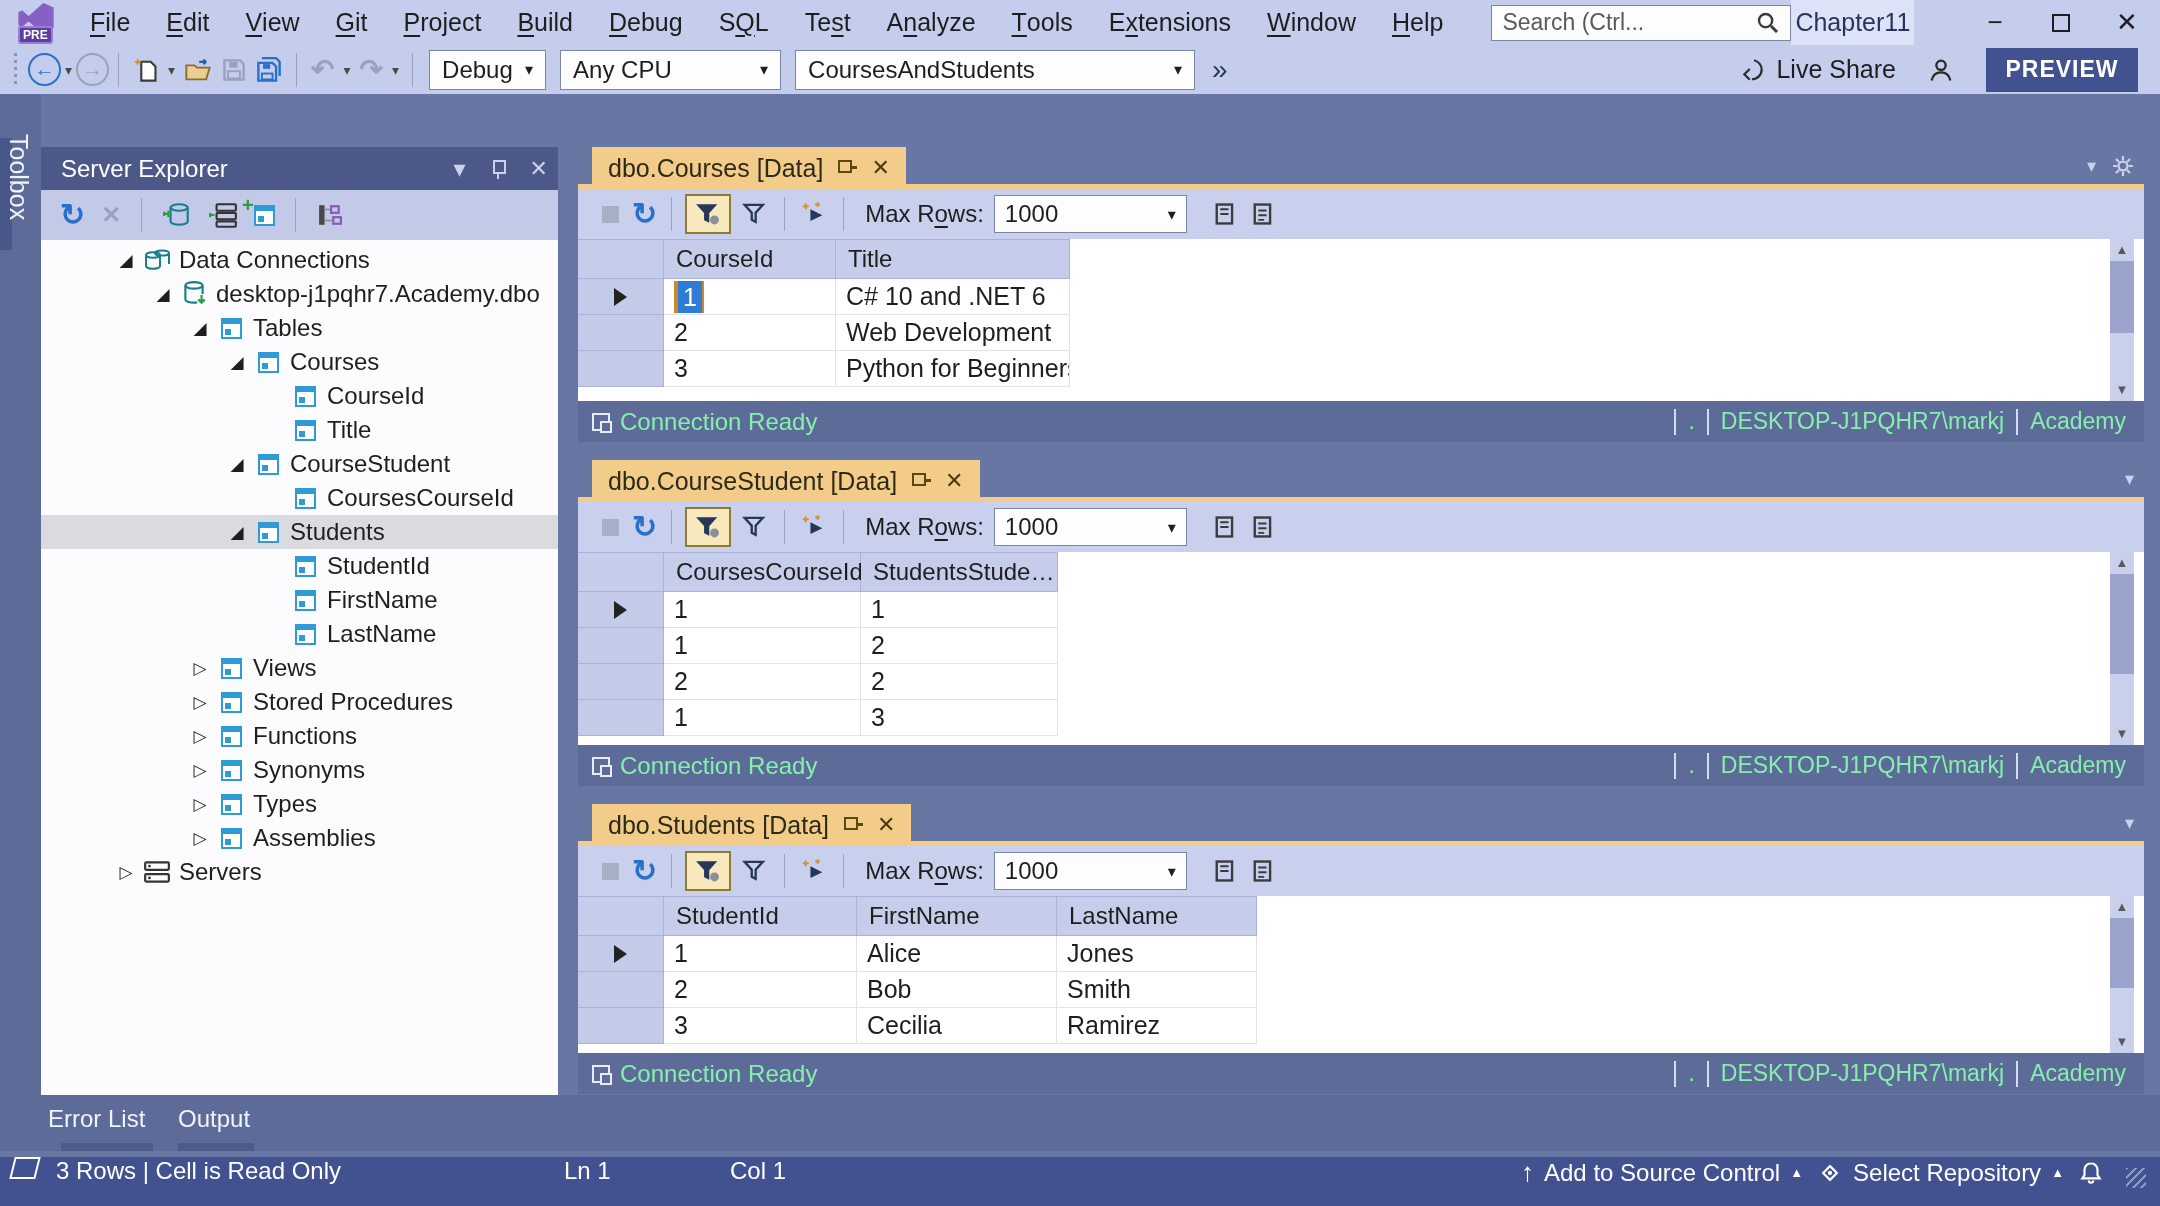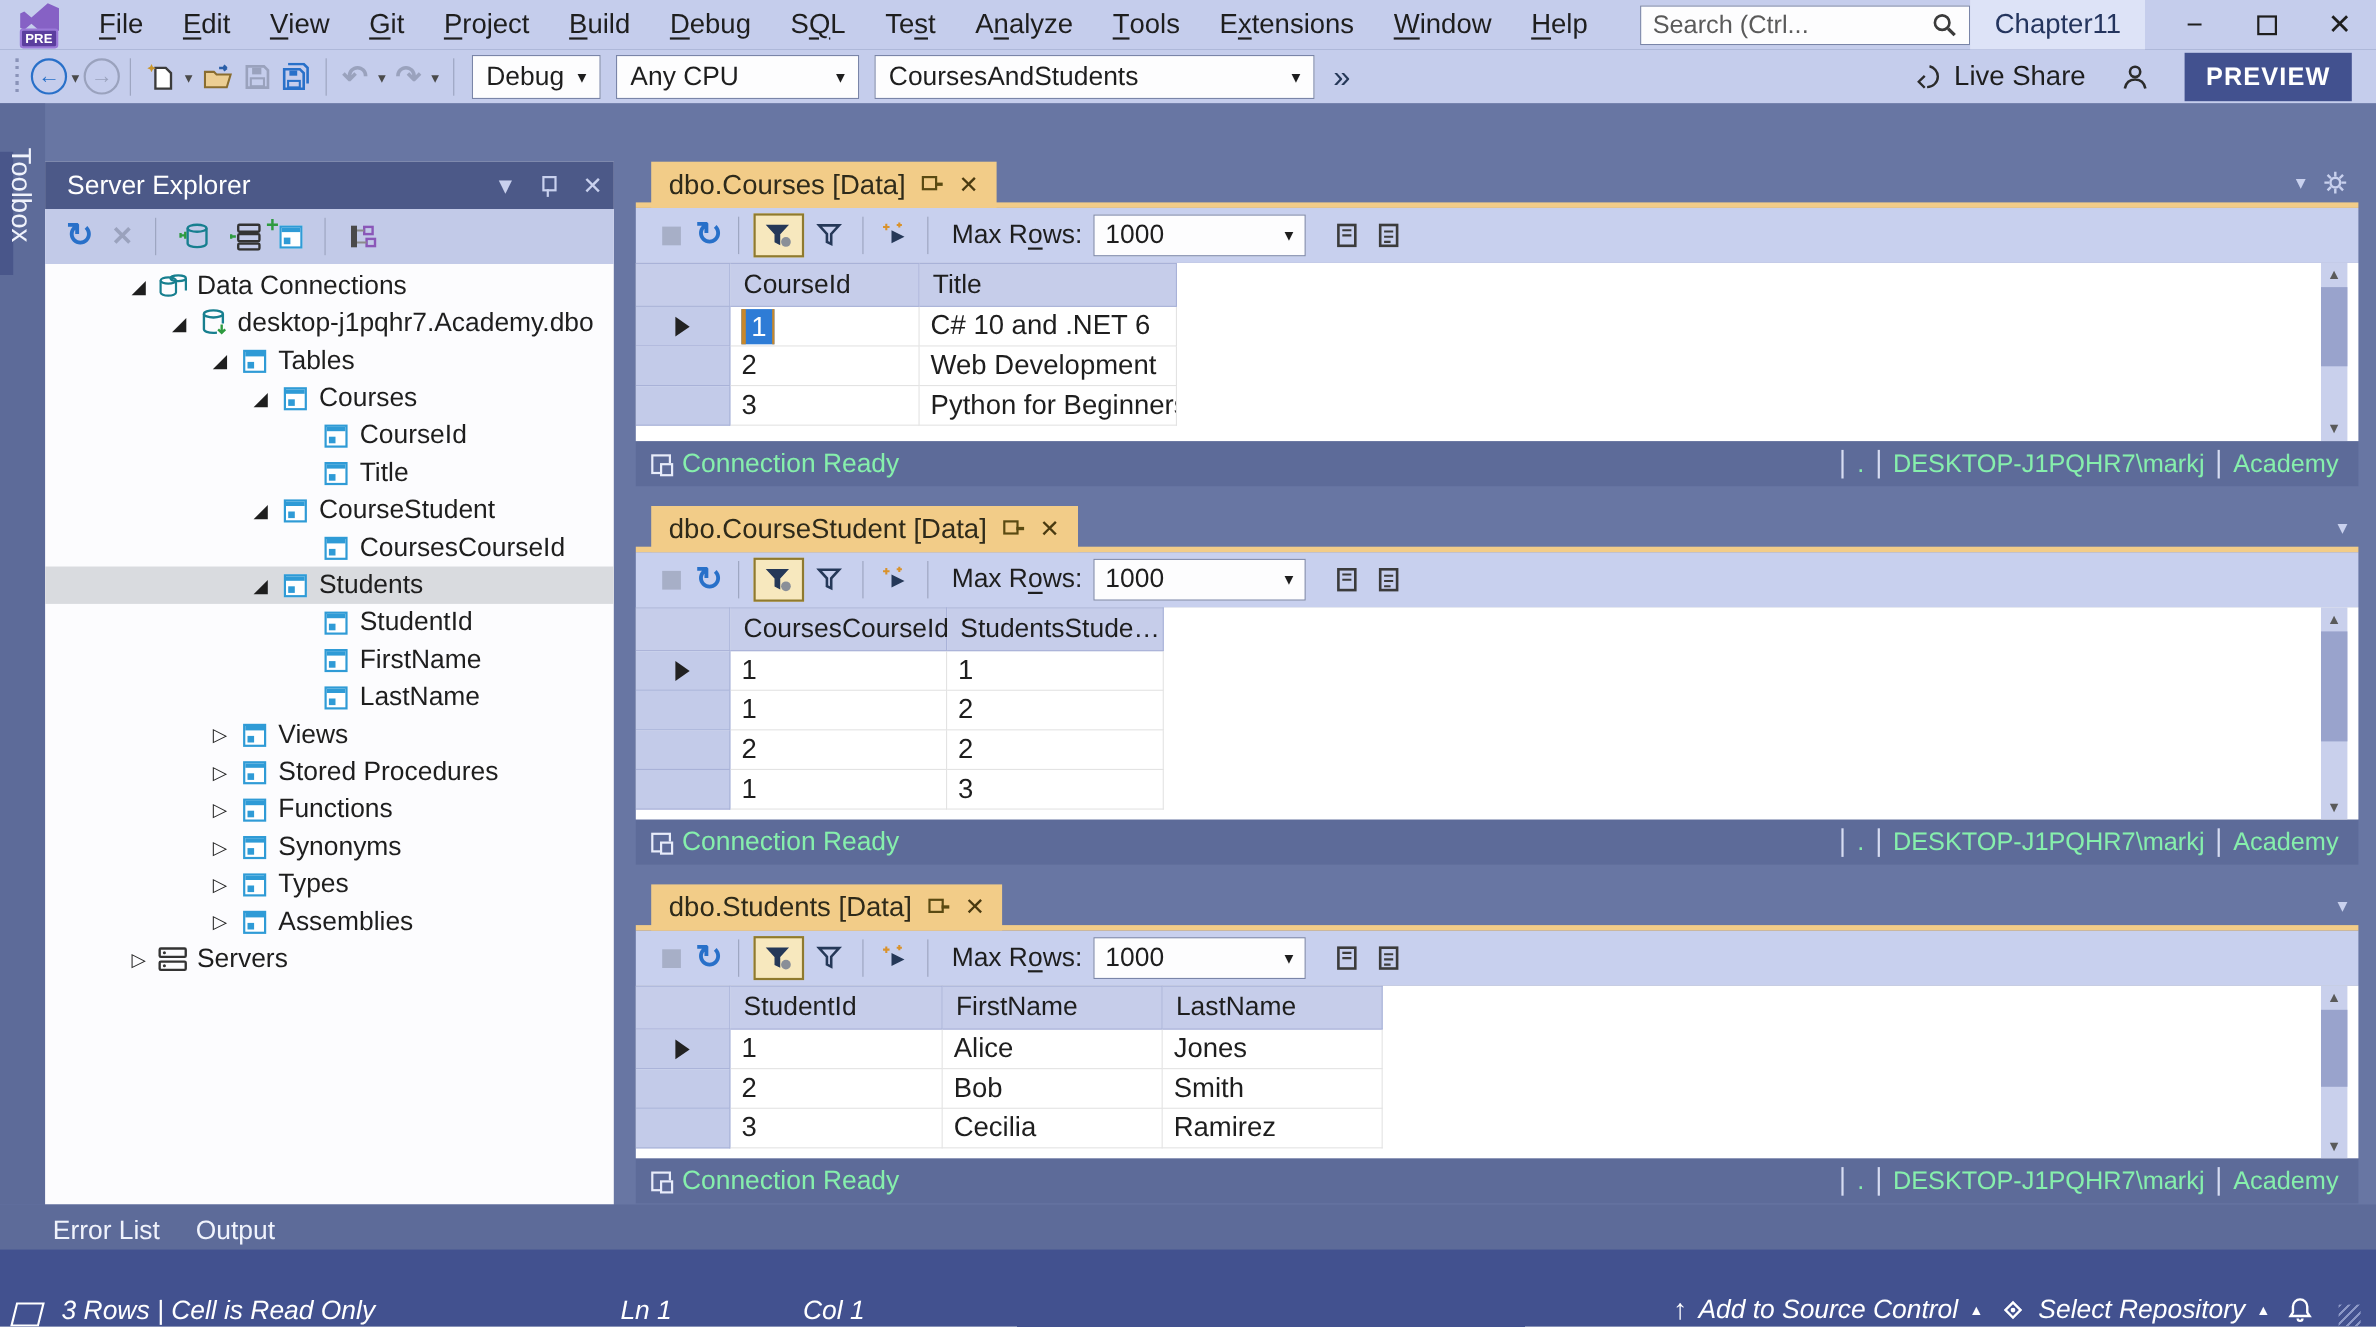--- a/index.html
+++ b/index.html
@@ -13,21 +13,21 @@
   .logo-wrap { position:relative; width:72px; height:45px; flex:0 0 auto; }
   .logo-wrap svg { position:absolute; left:16px; top:2px; }
   .pre-badge { position:absolute; left:18px; top:26px; font-size:12px; font-weight:bold; color:#fff;
                background:#5B3E9E; border:2px solid #9A79D8; border-radius:3px; padding:0 3px; line-height:14px;}
   .menu { display:flex; align-items:center; height:100%; }
   .mi { padding:0 18px; font-size:25px; height:100%; display:flex; align-items:center; white-space:nowrap; }
   .hk { text-decoration:underline; text-underline-offset:4px; }
   .searchbox { margin-left:30px; width:300px; height:36px; background:#FDFDFE; border:1px solid #7A85A8;
                display:flex; align-items:center; padding:0 10px; gap:8px; }
   .searchbox .ph { flex:1; font-size:23px; color:#5A5A5A; white-space:nowrap; overflow:hidden; }
-  .win-tab { height:45px; display:flex; align-items:center; padding:0 22px;
+  .win-tab { height:45px; display:flex; align-items:center; padding:0 4px;
              background:#DDE3F7; color:#24355E; font-size:25px; }
   .win-controls { margin-left:auto; display:flex; align-items:center; height:100%; }
   .wbtn { width:66px; height:100%; display:flex; align-items:center; justify-content:center; font-size:26px; color:#1E1E1E; }
   .maxbox { width:18px; height:18px; border:2px solid #1E1E1E; }
 
   
   .toolbar { position:absolute; top:45px; left:0; right:0; height:49px; background:#C5CDEC;
              display:flex; align-items:center; }
   .grip { width:8px; height:34px; margin:0 8px 0 12px;
           background:repeating-linear-gradient(to bottom,#8A93B8 0 3px,transparent 3px 7px);
@@ -122,22 +122,22 @@
   .conn-ico { position:relative; width:18px; height:18px; border:2px solid #E8ECFA; }
   .conn-ico::after { content:""; position:absolute; right:-4px; bottom:-4px; width:8px; height:8px;
                      background:#5D6B99; border:2px solid #E8ECFA; }
   .pst-right { margin-left:auto; display:flex; align-items:center; font-size:23px; }
   .psep { width:2px; height:26px; background:#D6DCF2; margin:0 12px; }
 
   
   .bottom-strip { position:absolute; left:0; right:0; top:1095px; height:56px; background:#5D6B99; color:#F0F3FC; }
   .btab { position:absolute; top:10px; font-size:24px; }
   .btab-ind { position:absolute; bottom:0; height:8px; background:#4D5A8C; }
-  .statusbar { position:absolute; left:0; right:0; bottom:0; height:70px; background:#42518F; color:#FFFFFF;
-               display:flex; align-items:flex-end; font-size:24px;font-style:italic; }
+  .statusbar { position:absolute; left:0; right:0; bottom:0; height:49px; background:#42518F; color:#FFFFFF;
+               display:flex; align-items:flex-start; font-size:24px; }
   .sb-ico { width:26px; height:22px; border:2px solid #fff; transform:skewX(-14deg); margin:0 18px 0 12px; }
   .sb-ln { position:absolute; left:544px;margin-left:20px; } .sb-col { position:absolute; left:730px; }
   .sb-right { margin-left:auto; display:flex; align-items:center; gap:14px; padding-right:14px; }
   .sb-item { display:flex; align-items:center; gap:10px; }
   .sb-caret { font-size:13px; }
   .sb-grip { width:20px; height:20px; margin-left:8px; align-self:flex-end;
              background:repeating-linear-gradient(135deg,#8C98C6 0 2px,transparent 2px 6px); }
   .uparrow { font-size:26px; font-weight:bold; }
 </style>
 </head>

